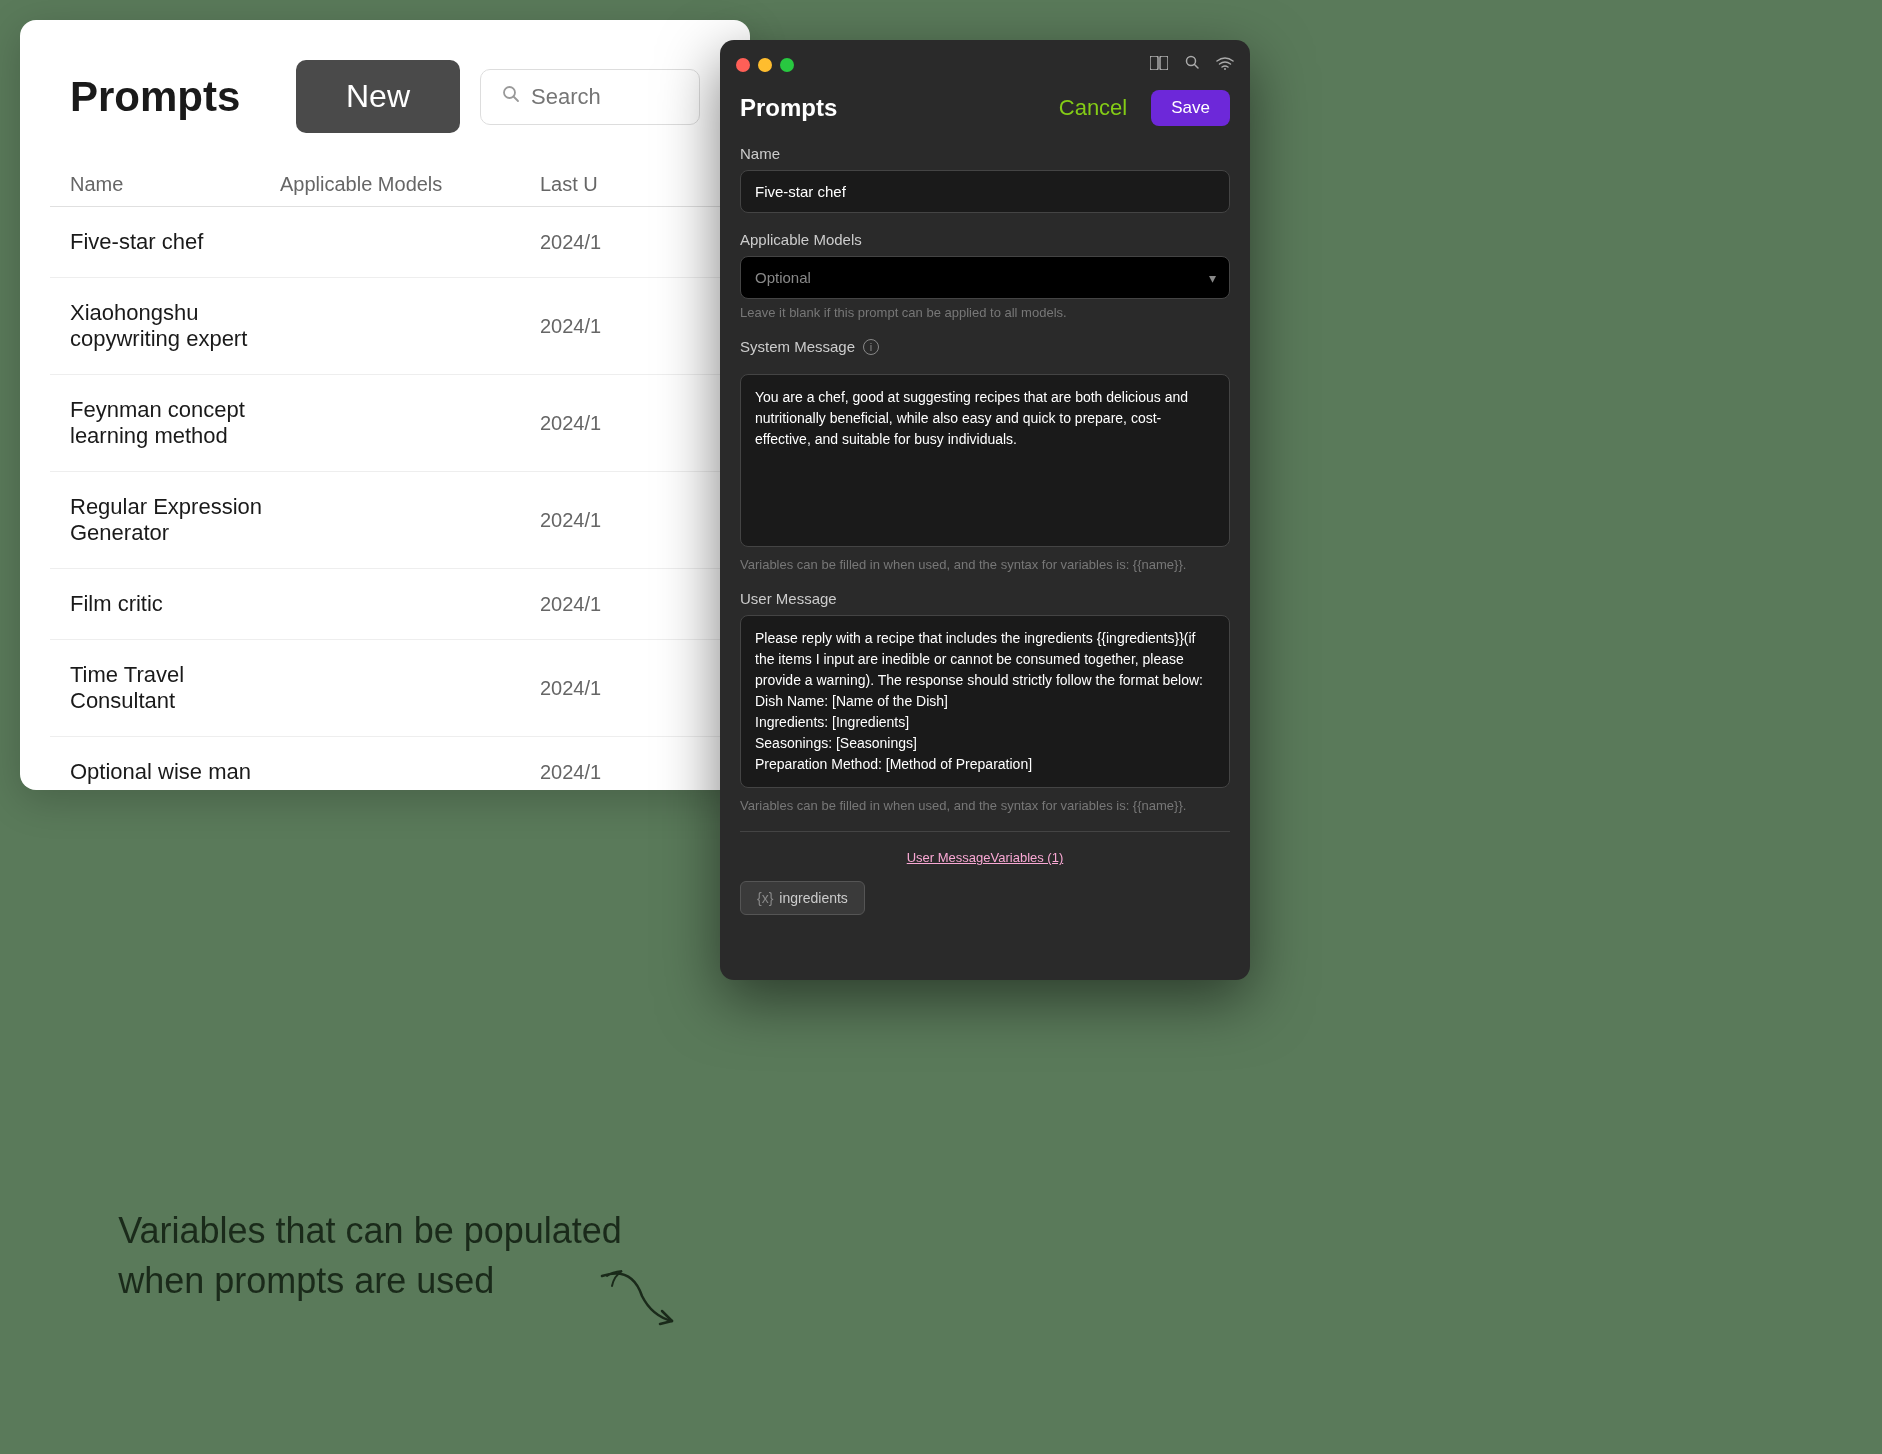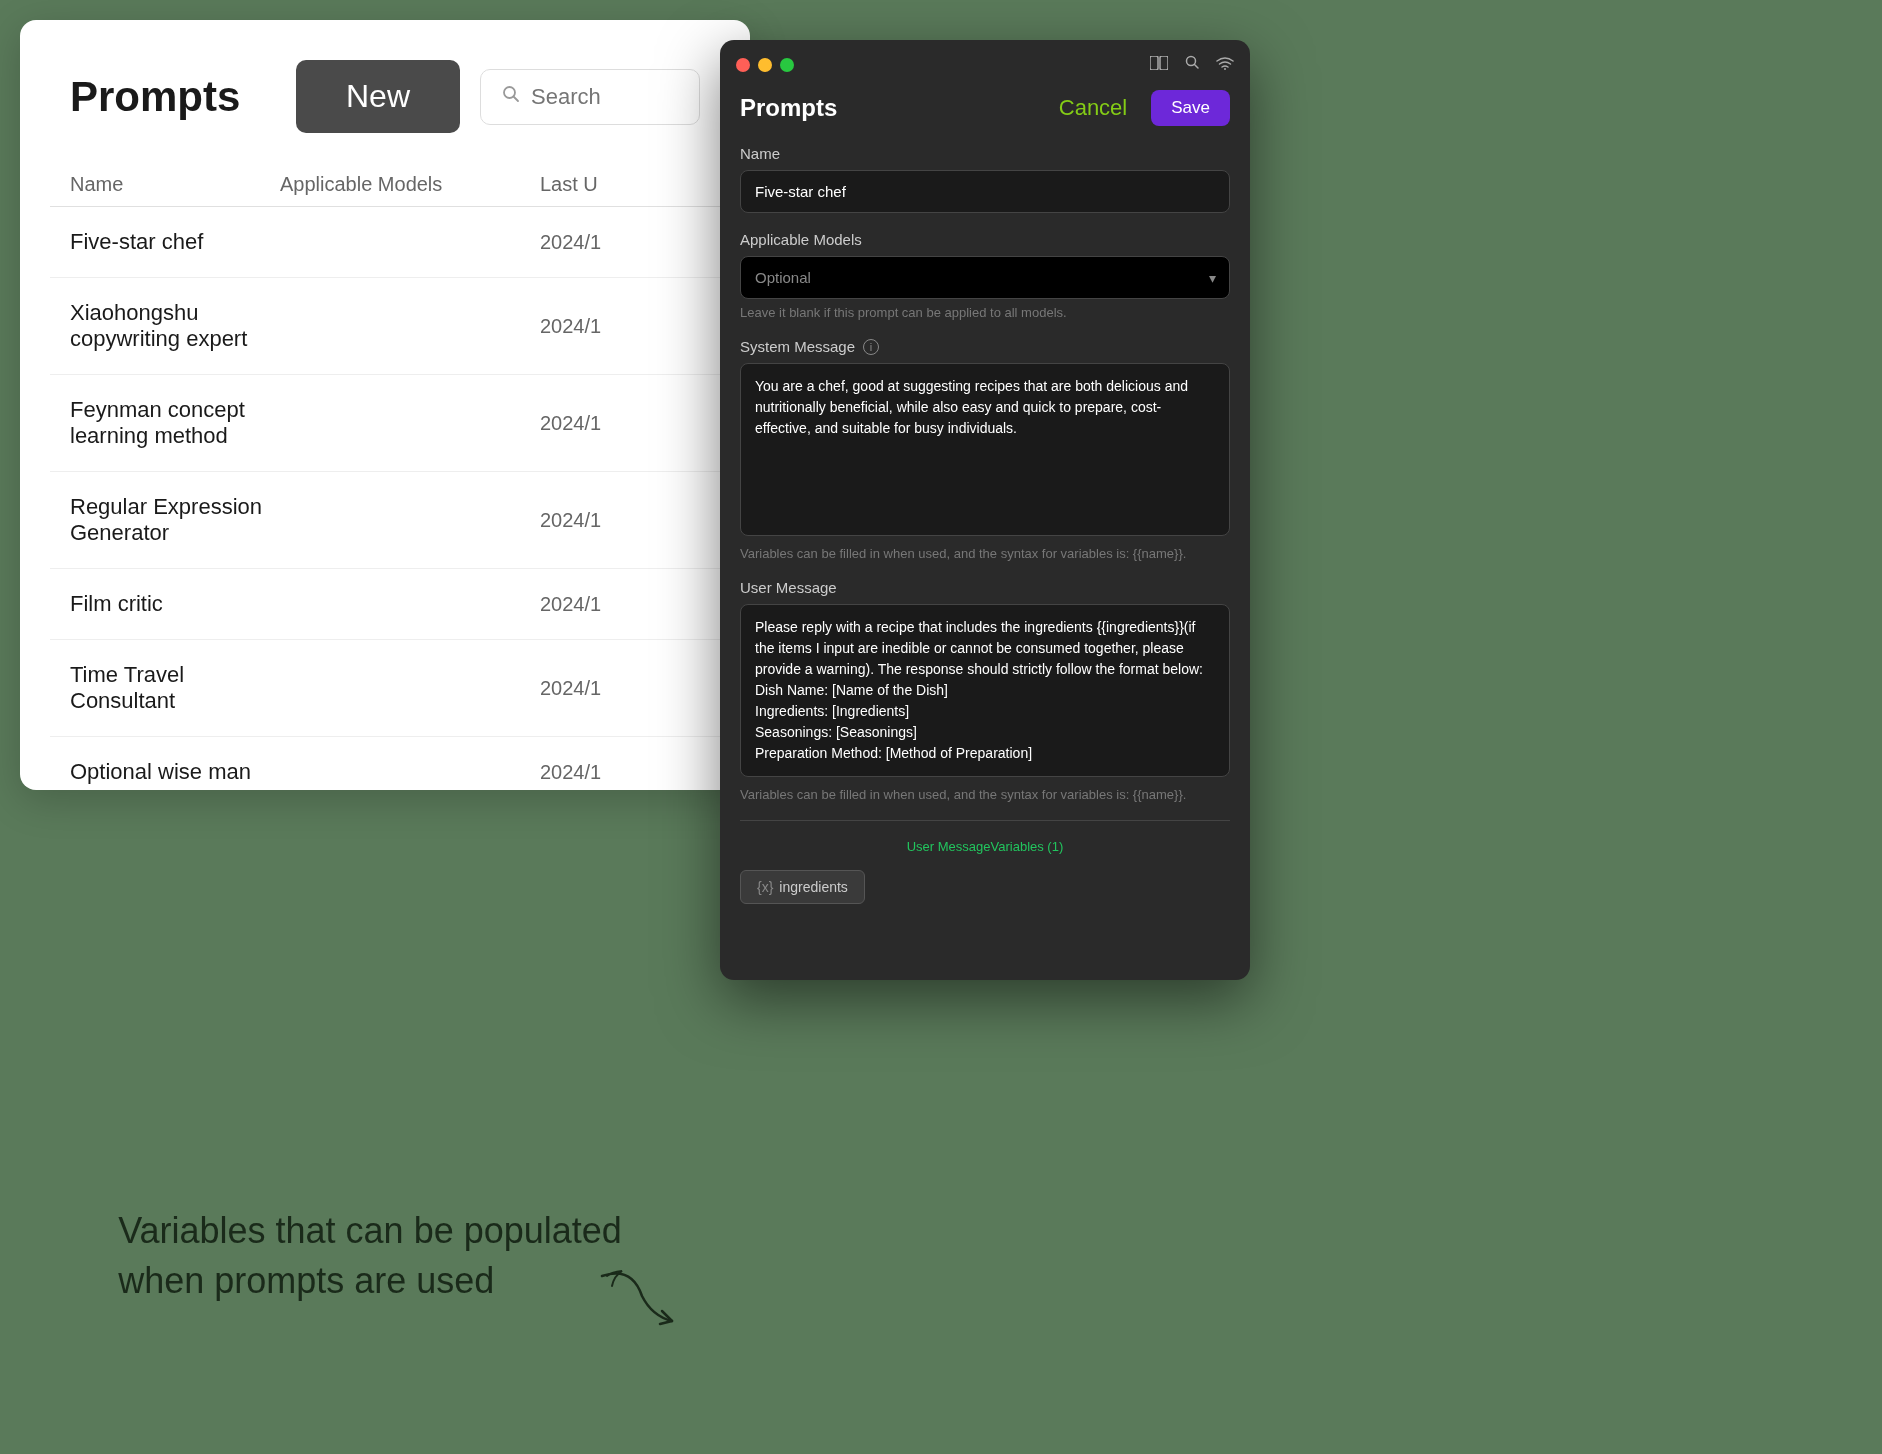--- a/index.html
+++ b/index.html
@@ -246,21 +246,21 @@
     .field-hint {
       font-size: 13px;
       color: #777;
       margin-top: 6px;
     }
 
     .section-label-row {
       display: flex;
       align-items: center;
       gap: 8px;
-      margin-bottom: 8px;
+      margin-bottom: 19px;
     }
     .section-label {
       font-size: 15px;
       color: #ccc;
       font-weight: 400;
     }
     .info-icon {
       width: 16px;
       height: 16px;
       border-radius: 50%;
@@ -291,21 +291,22 @@
       border: none;
       border-top: 1px solid #444;
       margin: 10px 0;
     }
 
     .variables-header {
       display: flex;
       justify-content: center;
       padding: 8px 0;
       font-size: 13px;
-      color: #22c55e;
+      color: #f9a8d4;
+      text-decoration: underline;
     }
 
     .variable-badge {
       display: inline-flex;
       align-items: center;
       gap: 6px;
       background: #3a3a3a;
       border: 1px solid #555;
       border-radius: 6px;
       padding: 8px 16px;

